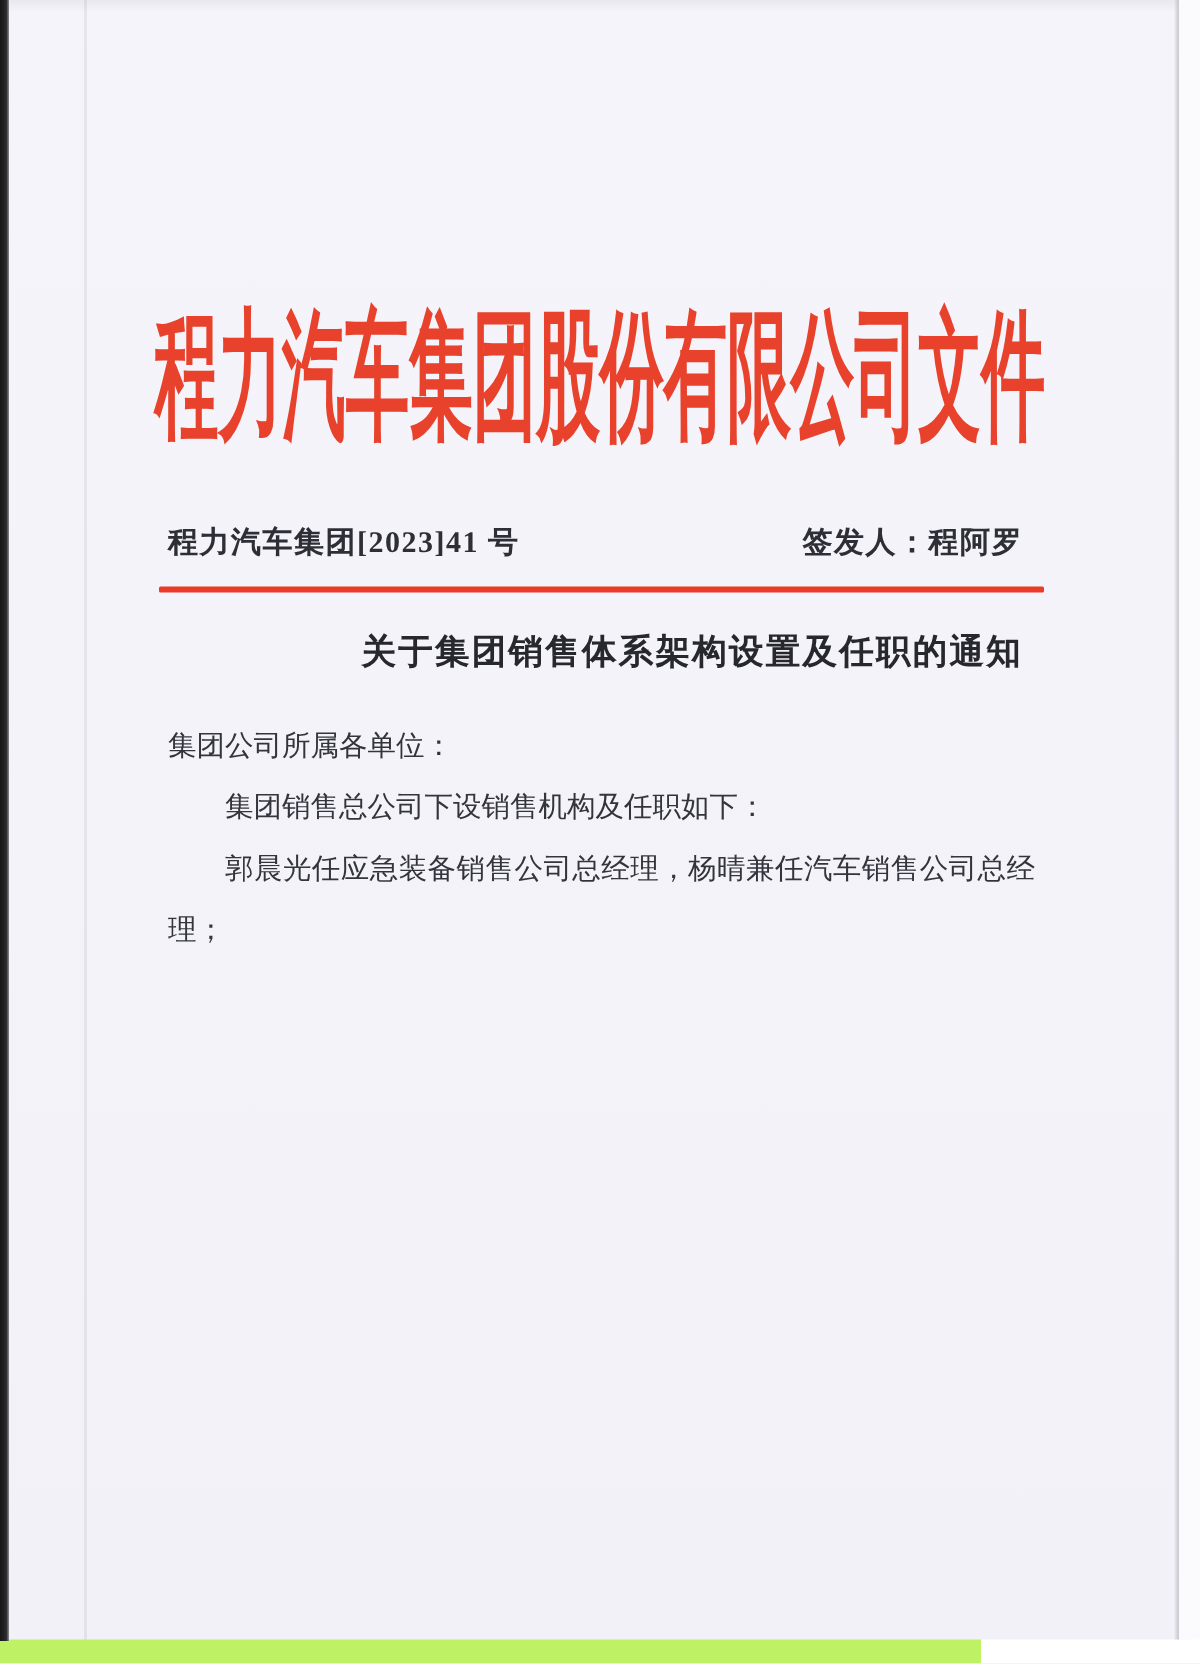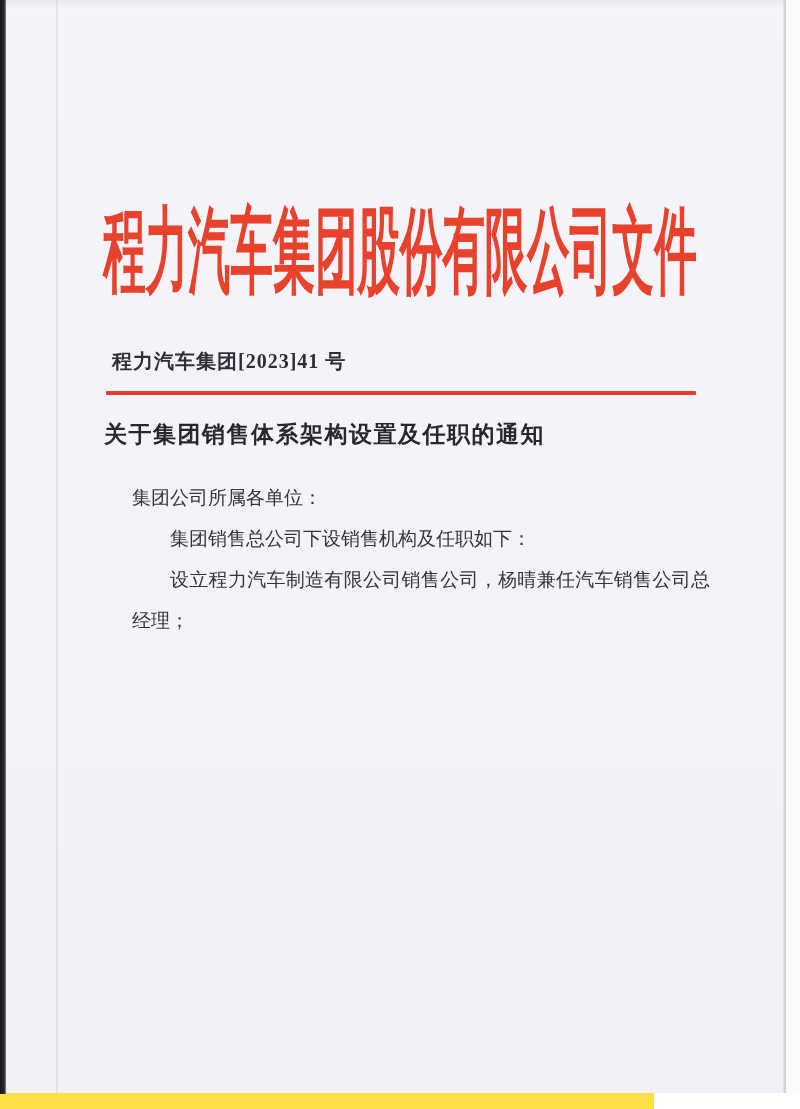--- a/index.html
+++ b/index.html
@@ -12,21 +12,21 @@
   html, body {
     margin: 0; padding: 0;
     width: 800px; height: 1109px;
     background: #ffffff;
     font-family: "Liberation Serif", "DejaVu Serif", serif;
     overflow: hidden;
   }
   .scan-root {
     position: relative;
     width: 654px; height: 1109px;
-    background: #fde047;
+    background: #bef264;
   }
   
   .scan-edge-left {
     position: absolute; left: 0; top: 0;
     width: 6px; height: 1094px;
     background: linear-gradient(90deg, #161616 0%, #2a2a2c 70%, #8a8a90 100%);
   }
   
   .paper {
     position: absolute; left: 6px; top: 0;
@@ -84,36 +84,35 @@
     position: absolute; left: 106px; top: 391px;
     width: 590px; height: 4px;
     background: var(--rule-red);
     border-radius: 1px;
   }
 
   
   .doc-title {
     position: absolute; left: 104px; top: 419px;
     width: 578px;
-    text-align: left;
+    text-align: right;
     font-size: 23px; font-weight: bold;
     color: #27282e;
     letter-spacing: 1.5px;
   }
 
   
   .doc-body {
     position: absolute; left: 112px; top: 477px;
     width: 578px;
     font-size: 19px;
     line-height: 41px;
     color: var(--ink);
     font-weight: 500;
     text-align: justify;
-    margin-left: 20px;
   }
   .doc-body p { margin: 0; }
   .doc-body p.indent { text-indent: 2em; }
 </style>
 </head>
 <body>
 
 <div class="scan-root">
 
   <div class="paper">
@@ -122,25 +121,26 @@
   <div class="scan-edge-left"></div>
   <div class="scan-edge-right"></div>
   <div class="scan-strip-right"></div>
 
   <div class="letterhead">
     <span class="letterhead-text">程力汽车集团股份有限公司文件</span>
   </div>
 
   <div class="meta-row">
     <span>程力汽车集团[2023]41 号</span>
+    <span>签发人：程阿罗</span>
   </div>
 
   <div class="red-rule"></div>
 
   <div class="doc-title">关于集团销售体系架构设置及任职的通知</div>
 
   <div class="doc-body">
     <p>集团公司所属各单位：</p>
     <p class="indent">集团销售总公司下设销售机构及任职如下：</p>
-    <p class="indent">设立程力汽车制造有限公司销售公司，杨晴兼任汽车销售公司总经理；</p>
+    <p class="indent">郭晨光任应急装备销售公司总经理，杨晴兼任汽车销售公司总经理；</p>
   </div>
 
 </div>
 
 </body></html>

